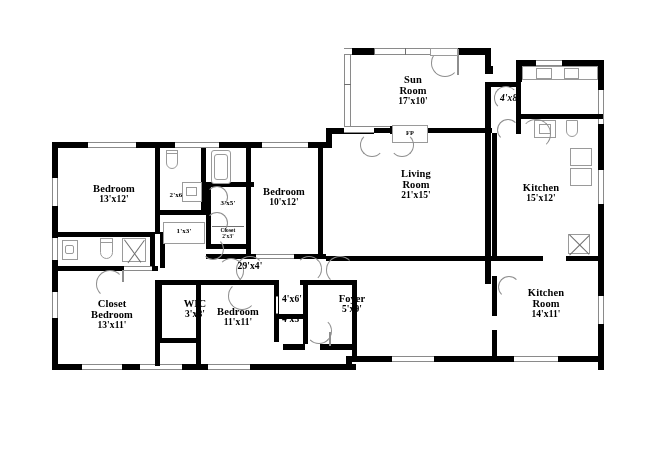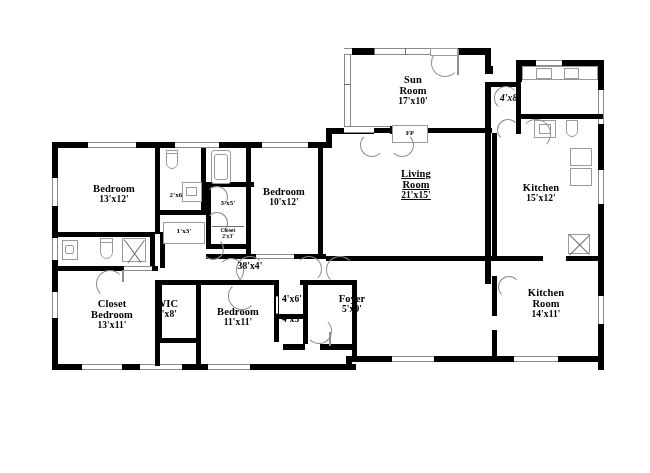--- a/index.html
+++ b/index.html
@@ -211,38 +211,38 @@
   <div class="label lg" style="left:76px; top:183px; width:76px;">
     <div>Bedroom</div>
     <div class="md">13'x12'</div>
   </div>
 
   <div class="label lg" style="left:246px; top:186px; width:76px;">
     <div>Bedroom</div>
     <div class="md">10'x12'</div>
   </div>
 
-  <div class="label lg" style="left:380px; top:168px; width:72px;text-decoration:underline;">
+  <div class="label lg" style="left:380px; top:168px; width:72px;">
     <div>Living</div>
     <div>Room</div>
     <div class="md">21'x15'</div>
   </div>
 
   <div class="label lg" style="left:505px; top:182px; width:72px;">
     <div>Kitchen</div>
     <div class="md">15'x12'</div>
   </div>
 
   <div class="label lg" style="left:72px; top:298px; width:80px;">
     <div>Closet</div>
     <div>Bedroom</div>
     <div class="md">13'x11'</div>
   </div>
 
-  <div class="label lg" style="left:146px; top:298px; width:42px;text-align:center;">
+  <div class="label lg" style="left:174px; top:298px; width:42px;text-align:center;">
     <div>WIC</div>
     <div class="md">3'x8'</div>
   </div>
 
   <div class="label lg" style="left:202px; top:306px; width:72px;">
     <div>Bedroom</div>
     <div class="md">11'x11'</div>
   </div>
 
   <div class="label lg" style="left:322px; top:293px; width:60px;">
@@ -251,21 +251,21 @@
   </div>
 
 
   <div class="label lg" style="left:512px; top:287px; width:68px;">
     <div>Kitchen</div>
     <div>Room</div>
     <div class="md">14'x11'</div>
   </div>
 
   <div class="label md" style="left:222px; top:261px; width:56px;">
-    <div>38'x4'</div>
+    <div>29'x4'</div>
   </div>
   <div class="label md" style="left:278px; top:294px; width:28px;">
     <div>4'x6'</div>
   </div>
   <div class="label md" style="left:278px; top:314px; width:28px;">
     <div>4'x3'</div>
   </div>
   <div class="label sm" style="left:163px; top:192px; width:26px;">
     <div>2'x6</div>
   </div>

